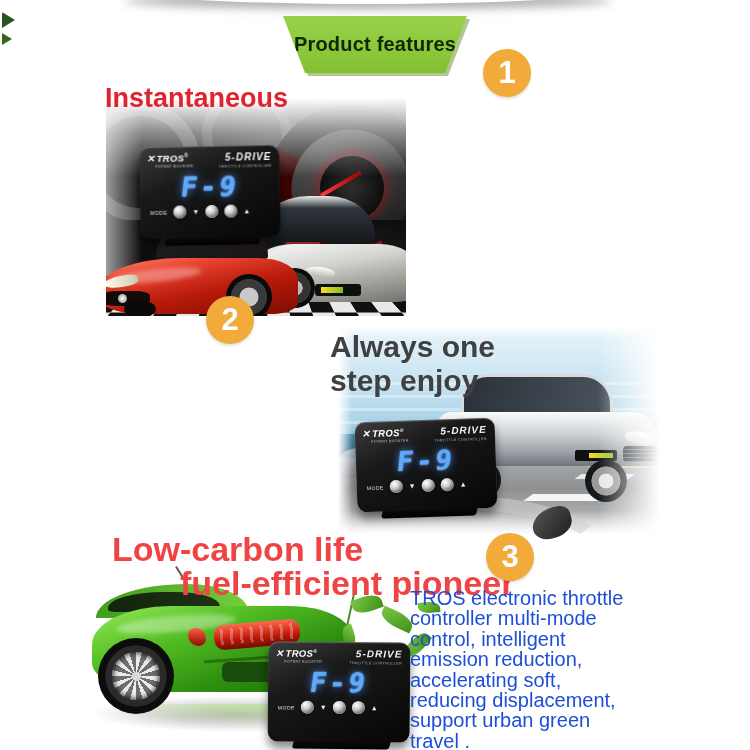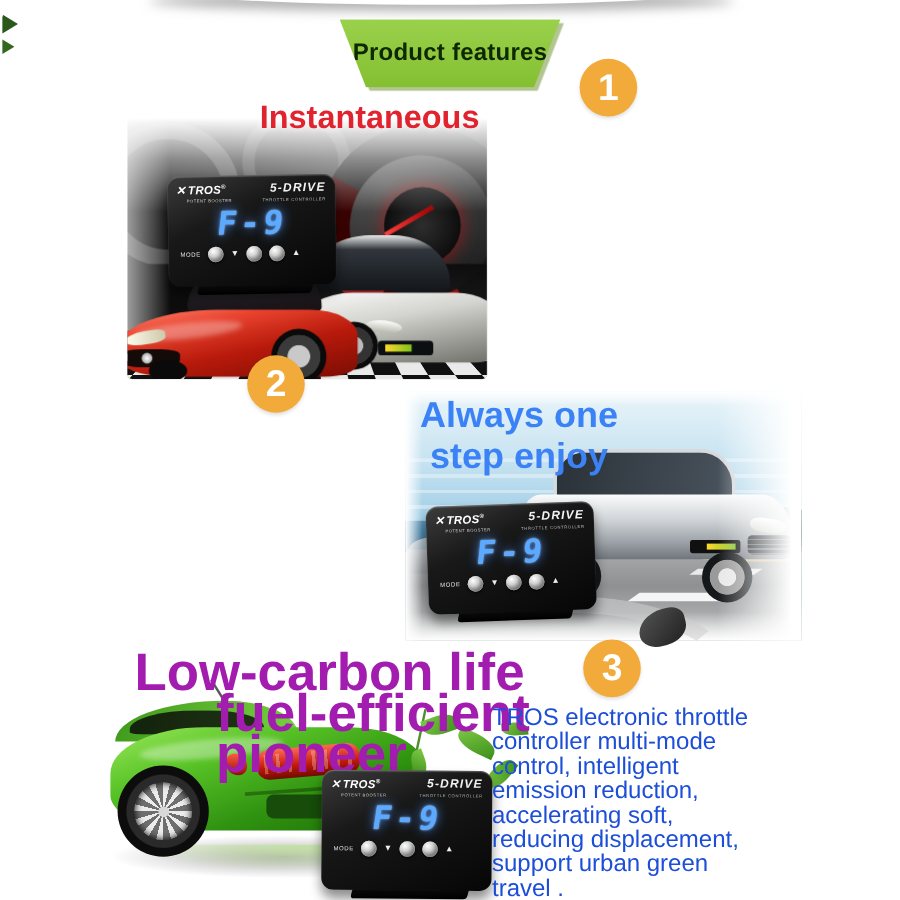--- a/index.html
+++ b/index.html
@@ -27,24 +27,24 @@
   .badge{width:48px;height:48px;border-radius:50%;background:#f2ab3a;color:#fff;
          font:700 31px/48px "Liberation Sans",sans-serif;text-align:center;z-index:6;
          box-shadow:0 2px 3px rgba(0,0,0,.12);}
   .b1{left:483px;top:49px;}
   .b2{left:206px;top:296px;}
   .b3{left:486px;top:533px;}
 
   
   .heading{z-index:4;font-weight:700;}
   .heading span{position:static;display:block;}
-  .h1{left:105px;top:84px;width:310px;text-align:center;font-size:27px;line-height:28.5px;
-      color:#e1232f;text-shadow:0 0 5px rgba(255,255,255,.85);margin-left:48px;}
-  .h2{left:330px;top:330px;width:205px;text-align:center;font-size:30px;line-height:34px;color:#3b82f6;}
-  .h3{left:112px;top:544px;width:420px;font-size:44px;line-height:34px;color:#a21caf;}
+  .h1{left:105px;top:84px;width:310px;text-align:left;font-size:27px;line-height:28.5px;
+      color:#e1232f;text-shadow:0 0 5px rgba(255,255,255,.85);}
+  .h2{left:330px;top:330px;width:205px;font-size:30px;line-height:34px;color:#404040;}
+  .h3{left:112px;top:532px;width:420px;font-size:34px;line-height:34px;color:#ef4444;}
   .h3 .l2{margin-left:68px;}
 
   
   .para{white-space:pre-line;z-index:6;}
   .para1{left:403px;top:93px;width:262px;font-family:"DejaVu Serif",serif;font-size:17.5px;
          line-height:23.9px;letter-spacing:.2px;color:#3c3c3c;}
   .para2{left:134px;top:348px;width:270px;font-size:17px;line-height:22.6px;color:#242424;}
   .para3{left:410px;top:588px;width:280px;font-size:20px;line-height:20.4px;color:#1d4ed8;}
 
   

